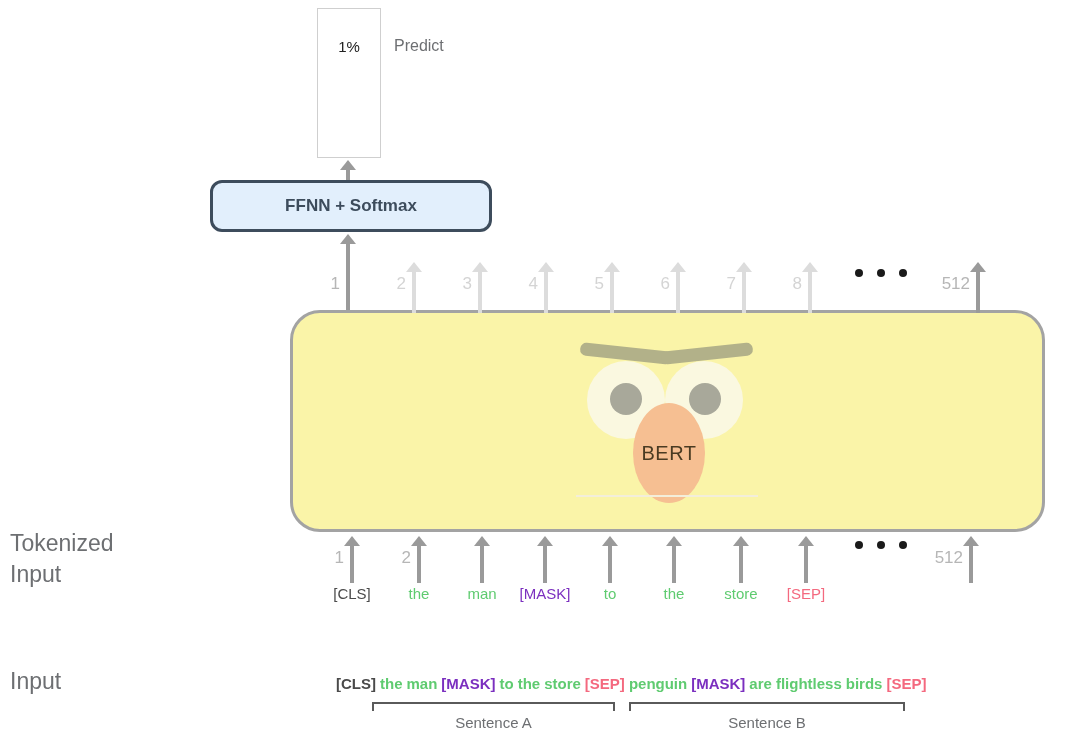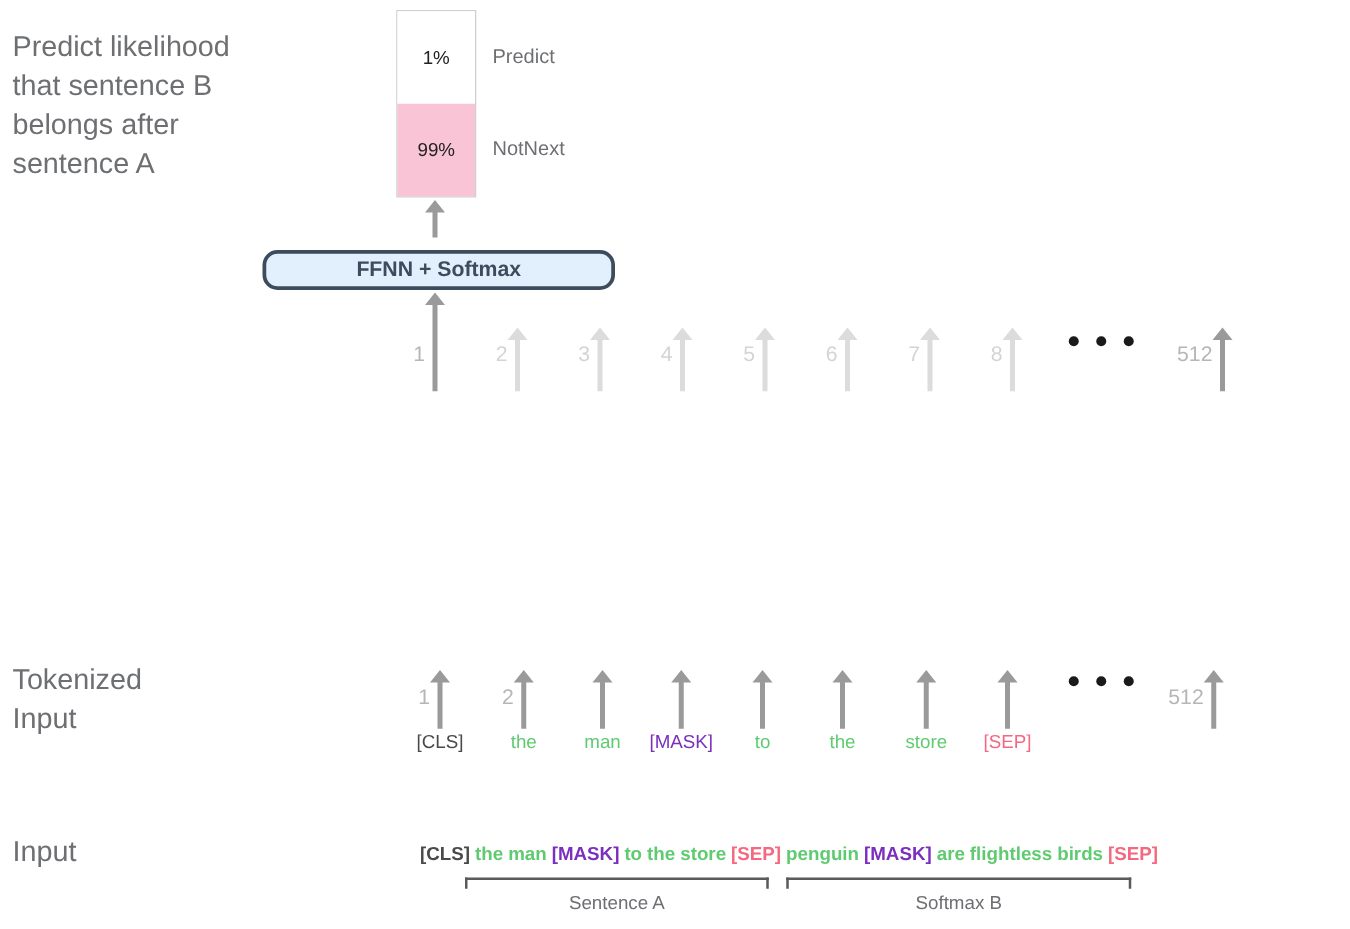--- a/index.html
+++ b/index.html
@@ -169,51 +169,60 @@
     text-align: center;
     font-size: 15px;
     color: #6d6f72;
   }
 </style>
 </head>
 <body>
 
 <div id="stage">
 
-  <div class="abs side-label" style="left:10px; top:22px; width:250px;">Predict likelihood
-that sentence B
-belongs after
-sentence A</div>
 
   <div class="abs side-label" style="left:10px; top:528px; width:230px;">Tokenized
 Input</div>
 
   <div class="abs side-label" style="left:10px; top:666px; width:230px;">Input</div>
 
   <div class="abs prob-bar" id="prob-bar" style="left:317px; top:8px; width:64px; height:150px;">
       <div class="prob-cell white" style="height: 50%;">
         <span>1%</span>
         <span class="prob-name">Predict</span>
       </div>
-      <div class="prob-cell pink" style="height: 50%; background: rgb(249, 196, 214);">
-        <span>99%</span>
-        <span class="prob-name">NotNext</span>
-      </div>
     </div>
 
   <div class="abs arrow-shaft" style="left:346px; top:168px; width:4px; height:22px; background:#9a9a9a;"></div>
   <div class="abs arrow-head" style="left:340px; top:160px; border-bottom:10px solid #9a9a9a;"></div>
 
-  <div class="abs ffnn-box" style="left:210px; top:200px; width:282px; height:32px;">
+  <div class="abs ffnn-box" style="left:210px; top:180px; width:282px; height:52px;">
     <span>FFNN + Softmax</span>
   </div>
 
   <div class="abs arrow-shaft" style="left:346px; top:243px; width:4px; height:70px; background:#9a9a9a;"></div>
   <div class="abs arrow-head" style="left:340px; top:234px; border-bottom:10px solid #9a9a9a;"></div>
 
+  <div class="abs bert-box" style="left:290px; top:310px; width:755px; height:222px;">
+
+    <div class="abs owl-brow-l" style="left:287px; top:34px; width:92px; height:13px; transform:rotate(6deg);"></div>
+    <div class="abs owl-brow-r" style="left:368px; top:34px; width:92px; height:13px; transform:rotate(-6deg);"></div>
+
+    <div class="abs owl-eye" style="left:294px; top:48px; width:78px; height:78px;"></div>
+    <div class="abs owl-eye" style="left:372px; top:48px; width:78px; height:78px;"></div>
+
+    <div class="abs owl-pupil" style="left:317px; top:70px; width:32px; height:32px;"></div>
+    <div class="abs owl-pupil" style="left:396px; top:70px; width:32px; height:32px;"></div>
+
+    <div class="abs owl-beak" style="left:340px; top:90px; width:72px; height:100px;">
+      <span>BERT</span>
+    </div>
+
+    <div class="abs owl-perch" style="left:283px; top:182px; width:182px;"></div>
+  </div>
 
   <div id="output-layer">
       <div class="idx lit" style="left: 300px; top: 274px; width: 40px;">1</div>
       <div class="abs arrow-shaft" style="left: 412px; top: 271px; width: 4px; height: 42px; background: rgb(220, 220, 220);"></div>
       <div class="abs arrow-head" style="left: 406px; top: 262px; border-bottom: 10px solid rgb(220, 220, 220);"></div>
       <div class="idx dim" style="left: 366px; top: 274px; width: 40px;">2</div>
       <div class="abs arrow-shaft" style="left: 478px; top: 271px; width: 4px; height: 42px; background: rgb(220, 220, 220);"></div>
       <div class="abs arrow-head" style="left: 472px; top: 262px; border-bottom: 10px solid rgb(220, 220, 220);"></div>
       <div class="idx dim" style="left: 432px; top: 274px; width: 40px;">3</div>
       <div class="abs arrow-shaft" style="left: 544px; top: 271px; width: 4px; height: 42px; background: rgb(220, 220, 220);"></div>
@@ -284,16 +293,16 @@
     <div class="top"></div>
       <div class="tick-l"></div>
       <div class="tick-r"></div>
     <div class="bracket-label">Sentence A</div>
   </div>
 
   <div class="bracket" style="left:629px; top:702px; width:276px;">
     <div class="top"></div>
       <div class="tick-l"></div>
       <div class="tick-r"></div>
-    <div class="bracket-label">Softmax B</div>
+    <div class="bracket-label">Sentence B</div>
   </div>
 
 </div>
 
 </body></html>

